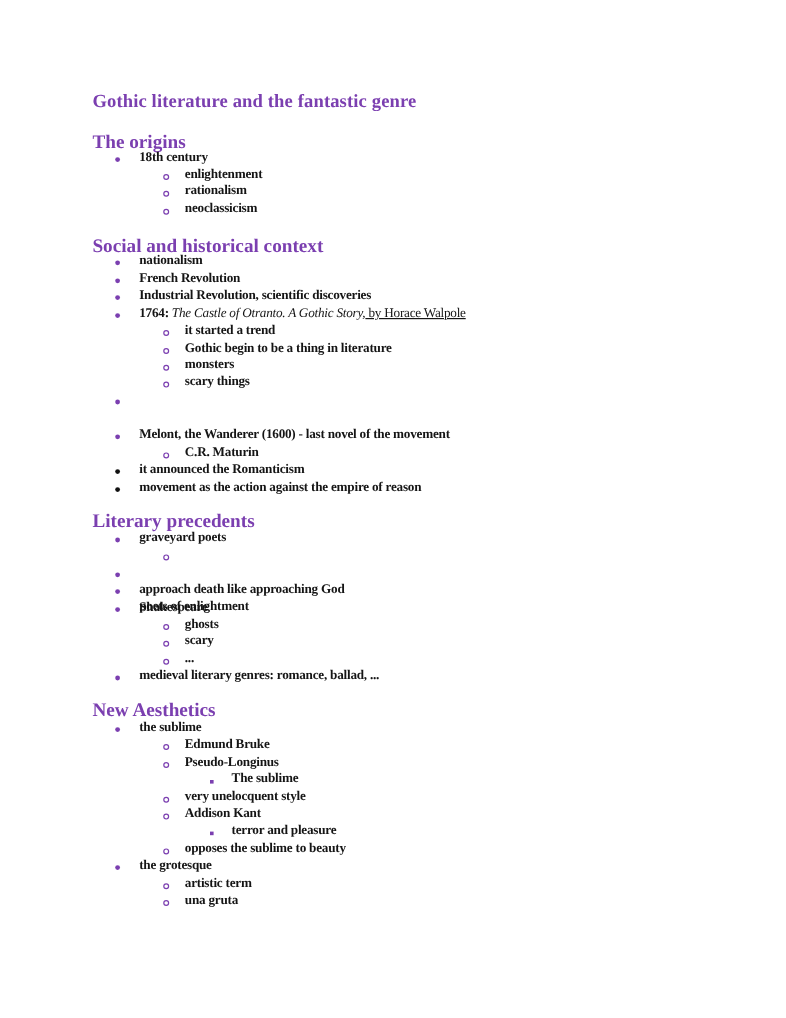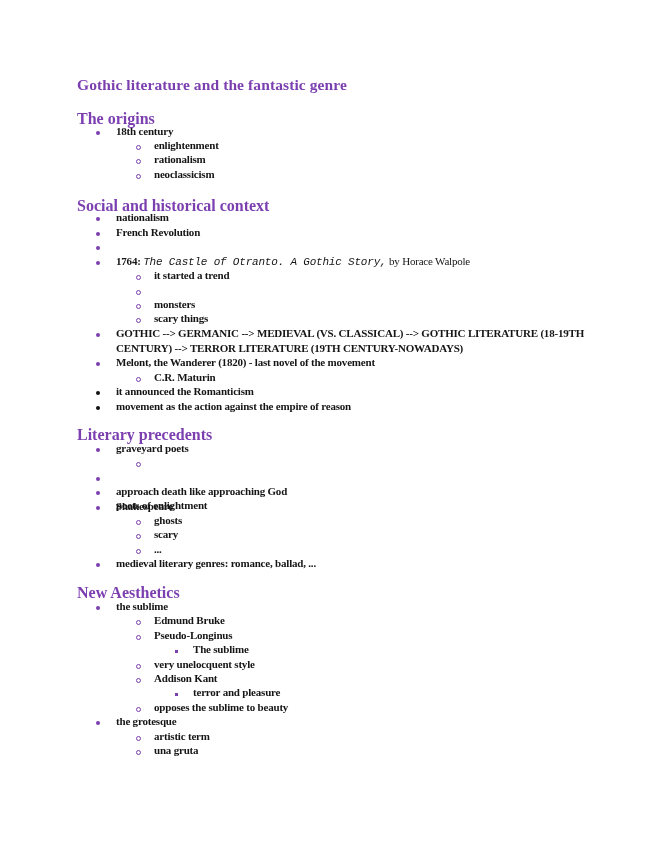--- a/index.html
+++ b/index.html
@@ -9,22 +9,22 @@
   .title { position: absolute; left: 77px; top: 76px; font-size: 15.5px; font-weight: bold;
            color: #7b3fb0; letter-spacing: 0.1px; white-space: nowrap; }
   .heading { position: absolute; left: 77px; font-size: 16px; font-weight: bold; color: #7b3fb0; white-space: nowrap; }
   .item { position: absolute; font-size: 11px; font-weight: bold; line-height: 14.5px; white-space: nowrap; color: #151515; letter-spacing: -0.2px; }
   .item.wrap { white-space: normal; width: 470px; }
   .bullet { position: absolute; width: 4px; height: 4px; }
   .b1 { border-radius: 50%; background: #7b3fb0; }
   .b1.black { background: #111; }
   .b2 { border-radius: 50%; border: 1px solid #7b3fb0; width: 3px; height: 3px; background: transparent; }
   .b3 { background: #7b3fb0; width: 3px; height: 3px; }
-  .it { font-style: italic; font-weight: normal; font-family: Liberation Mono, monospace; }
-  .norm { font-weight: normal; }
+  .it { font-style: italic; font-weight: normal; }
+  .norm { font-weight: normal; text-decoration: underline; }
 </style>
 </head>
 <body>
 
 <div class="page">
   <div class="title">Gothic literature and the fantastic genre</div>
 
   <div class="heading" style="top:110px">The origins</div>
   <span class="bullet b1" style="left:96px;top:131px"></span>
   <div class="item" style="left:116px;top:124px">18th century</div>
@@ -34,33 +34,34 @@
   <div class="item" style="left:154px;top:152px">rationalism</div>
   <span class="bullet b2" style="left:136px;top:174px"></span>
   <div class="item" style="left:154px;top:167px">neoclassicism</div>
 
   <div class="heading" style="top:197px">Social and historical context</div>
   <span class="bullet b1" style="left:96px;top:217px"></span>
   <div class="item" style="left:116px;top:210px">nationalism</div>
   <span class="bullet b1" style="left:96px;top:232px"></span>
   <div class="item" style="left:116px;top:225px">French Revolution</div>
   <span class="bullet b1" style="left:96px;top:246px"></span>
+  <div class="item" style="left:116px;top:239px">Industrial Revolution, scientific discoveries</div>
   <span class="bullet b1" style="left:96px;top:261px"></span>
   <div class="item" style="left:116px;top:254px"><span>1764: </span><span class="it">The Castle of Otranto. A Gothic Story,</span><span class="norm"> by Horace Walpole</span></div>
   <span class="bullet b2" style="left:136px;top:275px"></span>
   <div class="item" style="left:154px;top:268px">it started a trend</div>
   <span class="bullet b2" style="left:136px;top:290px"></span>
+  <div class="item" style="left:154px;top:283px">Gothic begin to be a thing in literature</div>
   <span class="bullet b2" style="left:136px;top:304px"></span>
   <div class="item" style="left:154px;top:297px">monsters</div>
   <span class="bullet b2" style="left:136px;top:318px"></span>
   <div class="item" style="left:154px;top:311px">scary things</div>
   <span class="bullet b1" style="left:96px;top:333px"></span>
-  <div class="item wrap" style="left:116px;top:326px">GOTHIC --&gt; GERMANIC --&gt; MEDIEVAL (VS. CLASSICAL) --&gt; GOTHIC LITERATURE (18-19TH CENTURY) --&gt; TERROR LITERATURE (19TH CENTURY-NOWADAYS)</div>
   <span class="bullet b1" style="left:96px;top:362px"></span>
-  <div class="item" style="left:116px;top:355px">Melont, the Wanderer (1820) - last novel of the movement</div>
+  <div class="item" style="left:116px;top:355px">Melont, the Wanderer (1600) - last novel of the movement</div>
   <span class="bullet b2" style="left:136px;top:377px"></span>
   <div class="item" style="left:154px;top:370px">C.R. Maturin</div>
   <span class="bullet b1 black" style="left:96px;top:391px"></span>
   <div class="item" style="left:116px;top:384px">it announced the Romanticism</div>
   <span class="bullet b1 black" style="left:96px;top:406px"></span>
   <div class="item" style="left:116px;top:399px">movement as the action against the empire of reason</div>
 
   <div class="heading" style="top:426px">Literary precedents</div>
   <span class="bullet b1" style="left:96px;top:448px"></span>
   <div class="item" style="left:116px;top:441px">graveyard poets</div>

